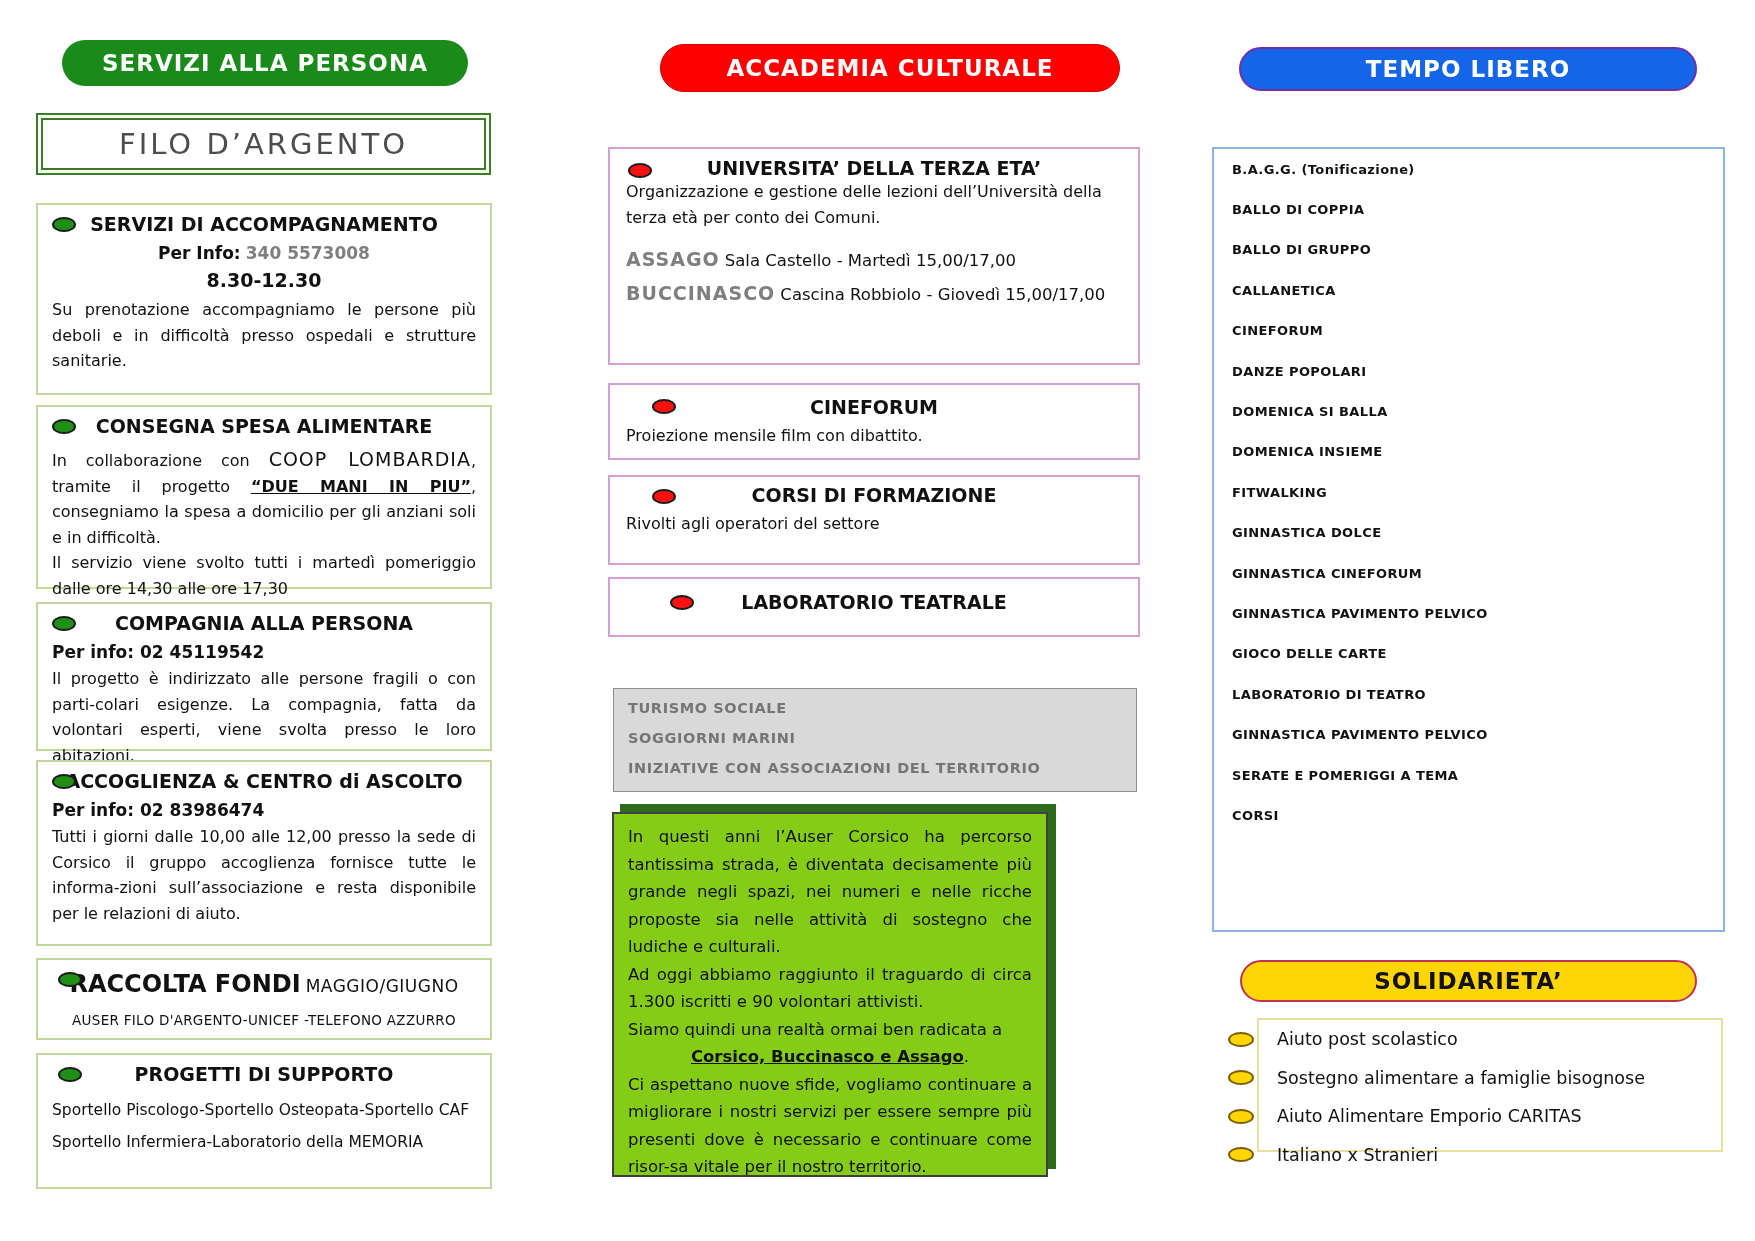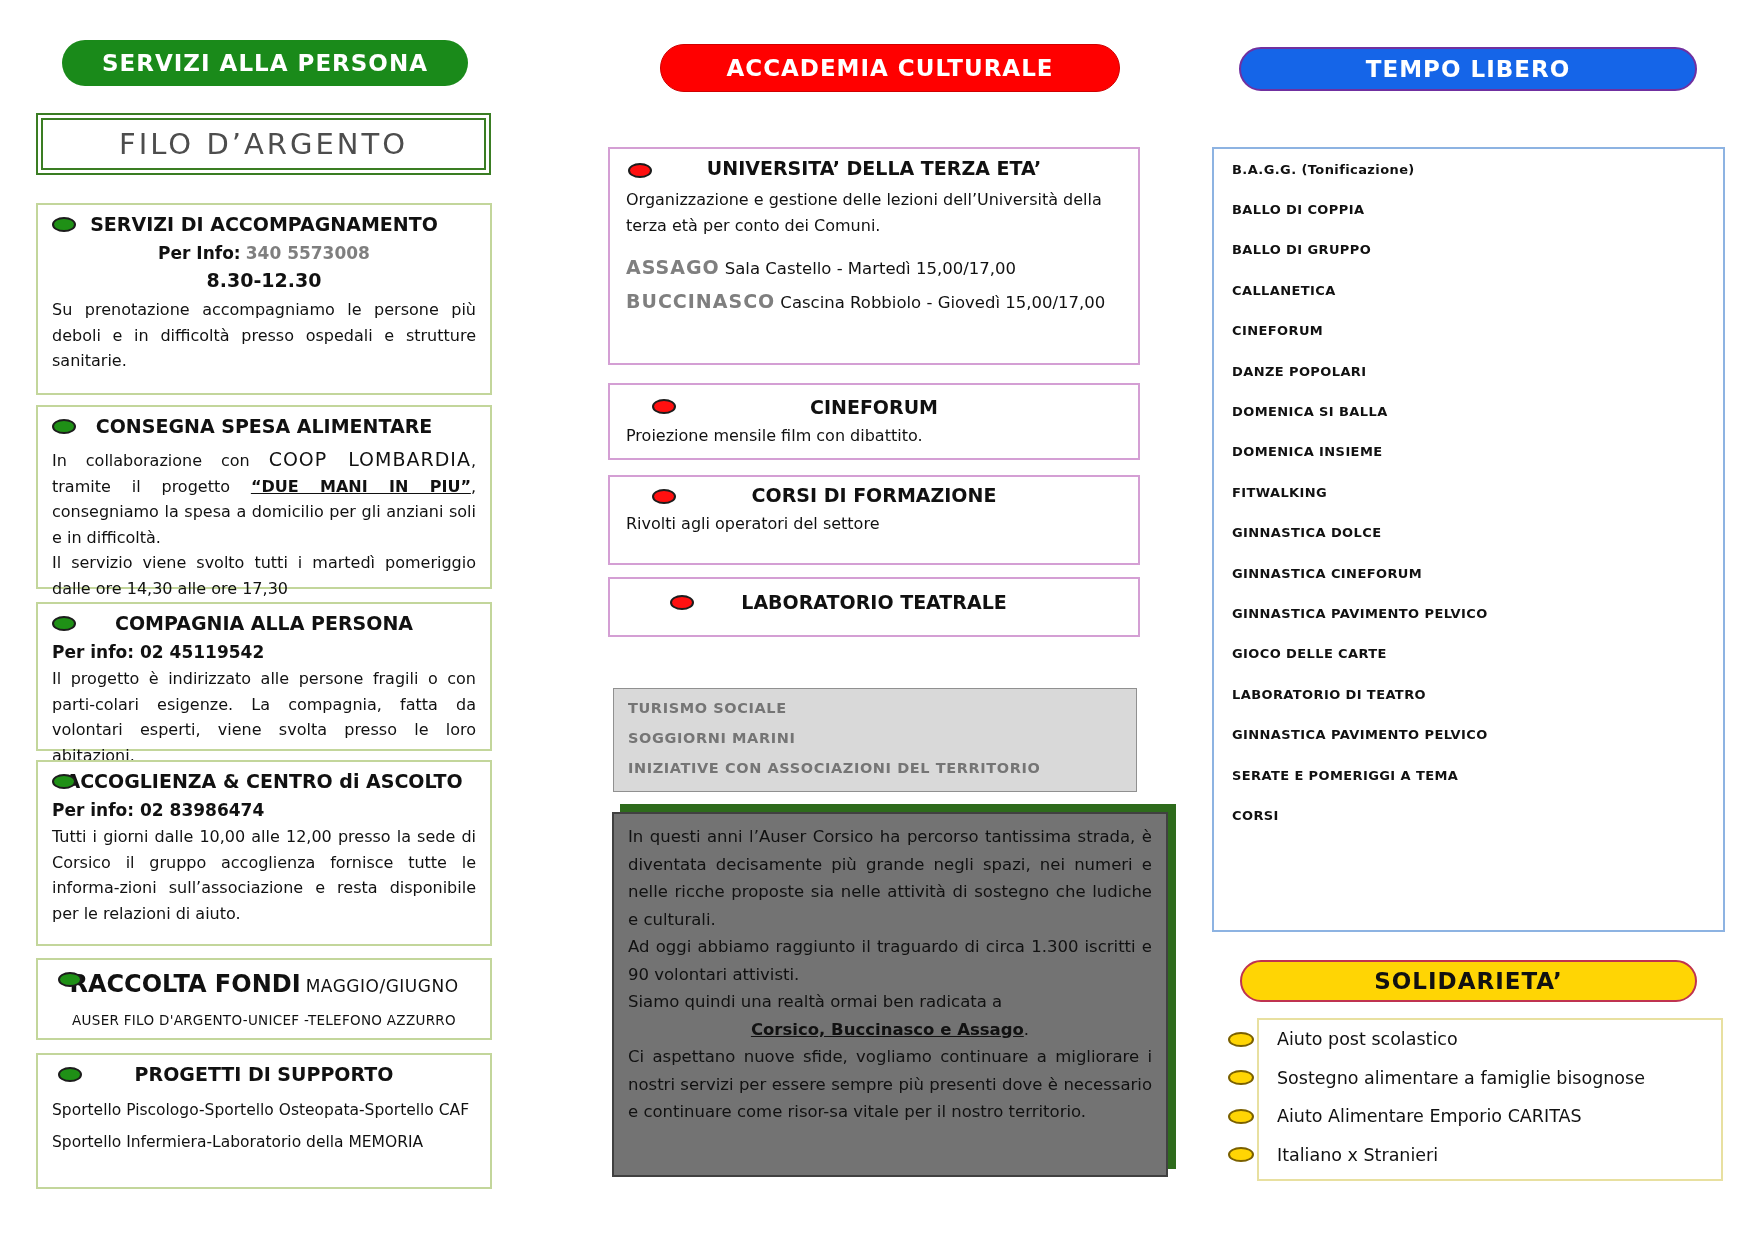--- a/index.html
+++ b/index.html
@@ -41,33 +41,33 @@
   .proj{font-weight:bold;text-decoration:underline;}
   .center-small{font-size:13.5px;text-align:center;letter-spacing:0.3px;}
   .city{color:#7f7f7f;font-weight:bold;font-size:19px;letter-spacing:1px;}
   .sched{font-size:16.5px;}
   .graybox{
     position:absolute;left:613px;top:688px;width:524px;height:104px;box-sizing:border-box;
     background:#d9d9d9;border:1px solid #909090;padding:10px 0 0 14px;
   }
   .gray-item{font-size:14.5px;font-weight:bold;color:#757575;letter-spacing:0.6px;line-height:18px;margin-bottom:12px;}
   .greenbox{
-    position:absolute;left:612px;top:812px;width:556px;height:365px;box-sizing:border-box;
-    background:#737373;border:2px solid #404040;box-shadow:8px -8px 0 0 #2e6b1c;
+    position:absolute;left:612px;top:812px;width:436px;height:365px;box-sizing:border-box;
+    background:#84cc16;border:2px solid #404040;box-shadow:8px -8px 0 0 #2e6b1c;
     padding:9px 14px 0 14px;font-size:16.5px;line-height:27.5px;text-align:justify;
   }
   .greenbox .centerline{text-align:center;}
   .towns{font-weight:bold;text-decoration:underline;}
   .actbox{
     position:absolute;left:1212px;top:147px;width:513px;height:785px;box-sizing:border-box;
     border:2px solid #8db3e2;padding:0 0 0 18px;
   }
   .act{height:40.4px;display:flex;align-items:center;font-weight:bold;font-size:13px;letter-spacing:0.4px;}
   .solibox{
-    position:absolute;left:1257px;top:1018px;width:466px;height:163px;box-sizing:border-box;
+    position:absolute;left:1257px;top:1018px;width:466px;height:134px;box-sizing:border-box;
     border:2px solid #e8e0a0;padding:0 0 18px 18px;
   }
   .soli-item{height:38.5px;display:flex;align-items:center;font-size:17.5px;}
 </style>
 </head>
 <body>
 
 <div class="pill pill-green" style="left:62px;top:40px;width:406px;height:46px;">
   <span>SERVIZI ALLA PERSONA</span>
 </div>
@@ -124,21 +124,21 @@
   <div style="font-size:15.5px;margin-top:14px;">Sportello Infermiera-Laboratorio della MEMORIA</div>
 </div>
 
 <div class="pill pill-red" style="left:660px;top:44px;width:460px;height:48px;">
   <span>ACCADEMIA CULTURALE</span>
 </div>
 
 <div class="mbox" style="top:147px;height:218px;">
   <span class="bullet bullet-red" style="left:18px;top:14px;"></span>
   <div class="btitle">UNIVERSITA’ DELLA TERZA ETA’</div>
-  <div class="btext" style="margin-top:8px;text-align:left;">Organizzazione e gestione delle lezioni dell’Università della terza età per conto dei Comuni.</div>
+  <div class="btext" style="margin-top:0;text-align:left;">Organizzazione e gestione delle lezioni dell’Università della terza età per conto dei Comuni.</div>
   <div style="margin-top:18px;">
     <span class="city">ASSAGO</span>
     <span class="sched">Sala Castello - Martedì 15,00/17,00</span>
   </div>
   <div style="margin-top:12px;">
     <span class="city">BUCCINASCO</span>
     <span class="sched">Cascina Robbiolo - Giovedì 15,00/17,00</span>
   </div>
 </div>
 

